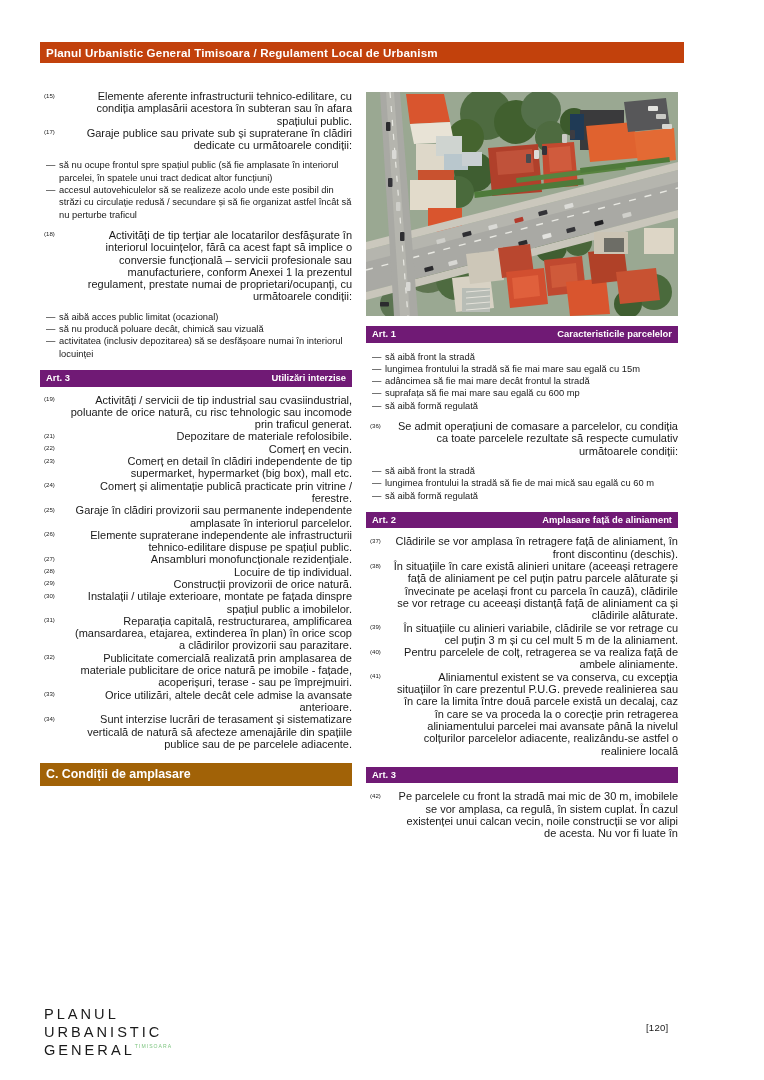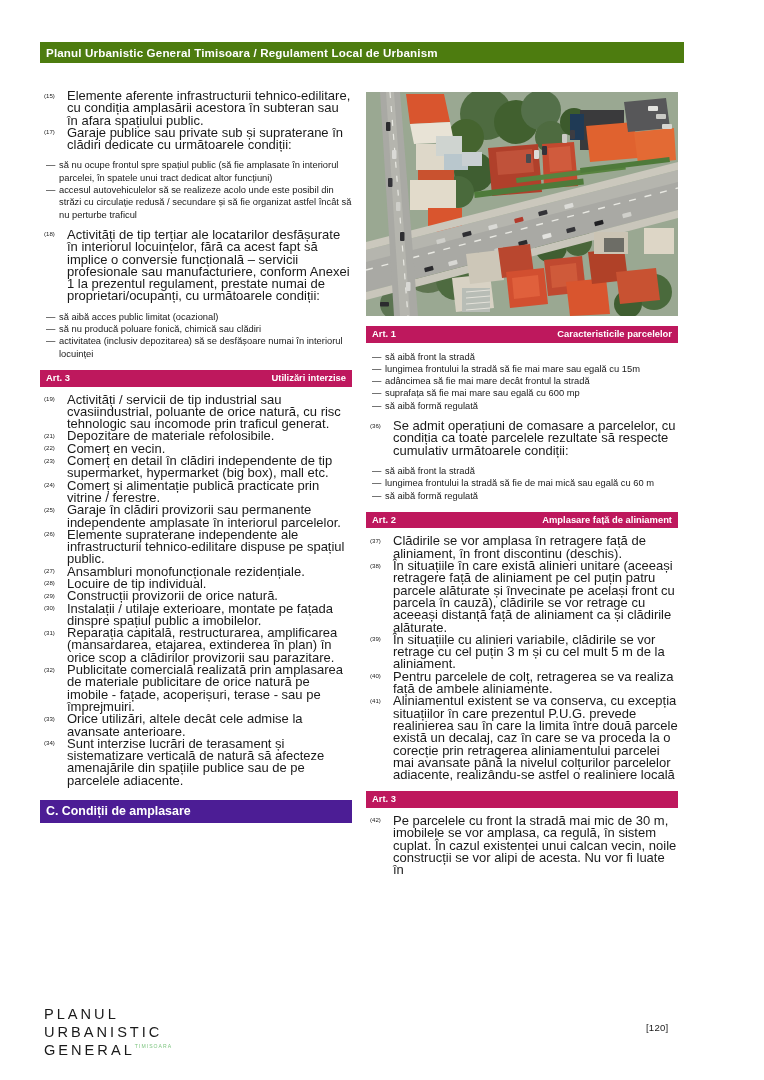--- a/index.html
+++ b/index.html
@@ -23,21 +23,21 @@
     background: #ffffff;
   }
 
   
   .header-bar {
     position: absolute;
     left: 40px;
     top: 42px;
     width: 644px;
     height: 21px;
-    background: #4d7c0f;
+    background: #c2410c;
     display: flex;
     align-items: center;
   }
   .header-title {
     color: #ffffff;
     font-size: 11.6px;
     font-weight: bold;
     letter-spacing: 0.15px;
     padding-left: 6px;
     white-space: nowrap;
@@ -68,25 +68,25 @@
     min-width: 27px;
     font-size: 6.1px;
     line-height: 1;
     padding-top: 2.5px;
     color: #1a1a1a;
     text-align: left;
     padding-left: 4px;
     box-sizing: border-box;
   }
   .item-text {
-    font-size: 13px;
+    font-size: 11px;
     line-height: 12.3px;
     color: #1a1a1a;
     flex: 1;
-    text-align: left;
+    text-align: right;
   }
 
   
   .dash-list {
     margin-top: 8px;
     margin-bottom: 8px;
   }
   .dash-item {
     display: flex;
     align-items: flex-start;
@@ -102,21 +102,21 @@
   }
   .dash-text {
     font-size: 9.35px;
     line-height: 12.3px;
     flex: 1;
     color: #1a1a1a;
   }
 
   
   .art-header {
-    background: #be185d;
+    background: #701a75;
     color: #ffffff;
     font-size: 9.4px;
     font-weight: bold;
     display: flex;
     align-items: flex-start;
     padding: 2px 6px 3px 6px;
     box-sizing: border-box;
     margin-top: 10px;
     margin-bottom: 7px;
     line-height: 11.6px;
@@ -126,21 +126,21 @@
     min-width: 86px;
     white-space: nowrap;
   }
   .art-title {
     flex: 1;
     text-align: right;
   }
 
   
   .section-header {
-    background: #4c1d95;
+    background: #a16207;
     color: #ffffff;
     font-size: 12.4px;
     font-weight: bold;
     padding: 4px 6px 5px 6px;
     box-sizing: border-box;
     margin-top: 13px;
     line-height: 14px;
   }
 
   
@@ -365,21 +365,21 @@
       <div class="item-text">Activități de tip terțiar ale locatarilor desfășurate în interiorul locuințelor, fără ca acest fapt să implice o conversie funcțională – servicii profesionale sau manufacturiere, conform Anexei 1 la prezentul regulament, prestate numai de proprietari/ocupanți, cu următoarele condiții:</div>
     </div>
 
     <div class="dash-list">
       <div class="dash-item">
         <div class="dash-mark">—</div>
         <div class="dash-text">să aibă acces public limitat (ocazional)</div>
       </div>
       <div class="dash-item">
         <div class="dash-mark">—</div>
-        <div class="dash-text">să nu producă poluare fonică, chimică sau clădiri</div>
+        <div class="dash-text">să nu producă poluare decât, chimică sau vizuală</div>
       </div>
       <div class="dash-item">
         <div class="dash-mark">—</div>
         <div class="dash-text">activitatea (inclusiv depozitarea) să se desfășoare numai în interiorul locuinței</div>
       </div>
     </div>
 
     <div class="art-header">
       <span class="art-label">Art. 3</span>
       <span class="art-title">Utilizări interzise</span>

